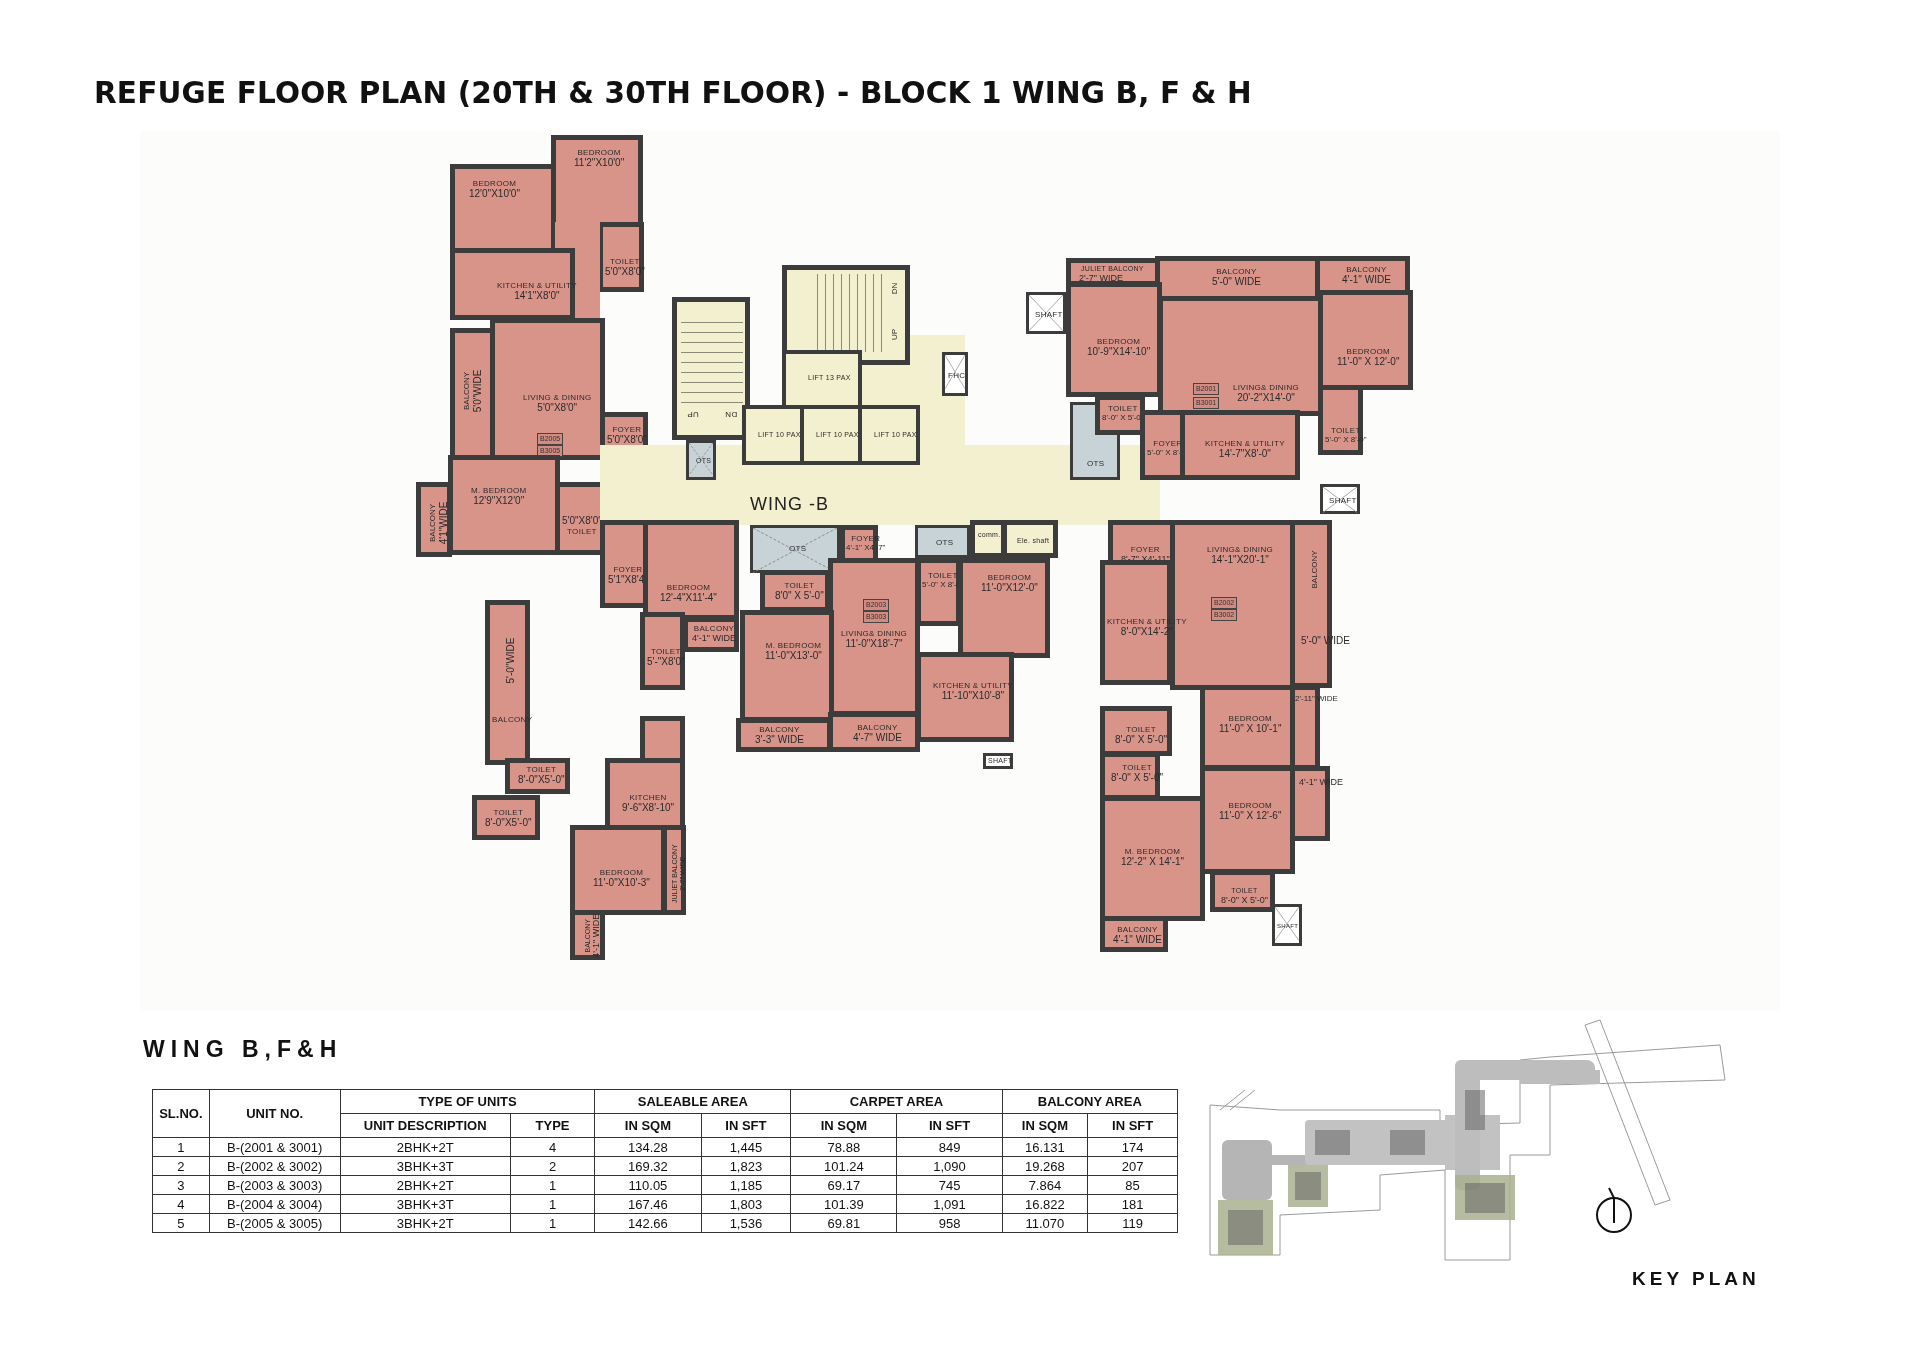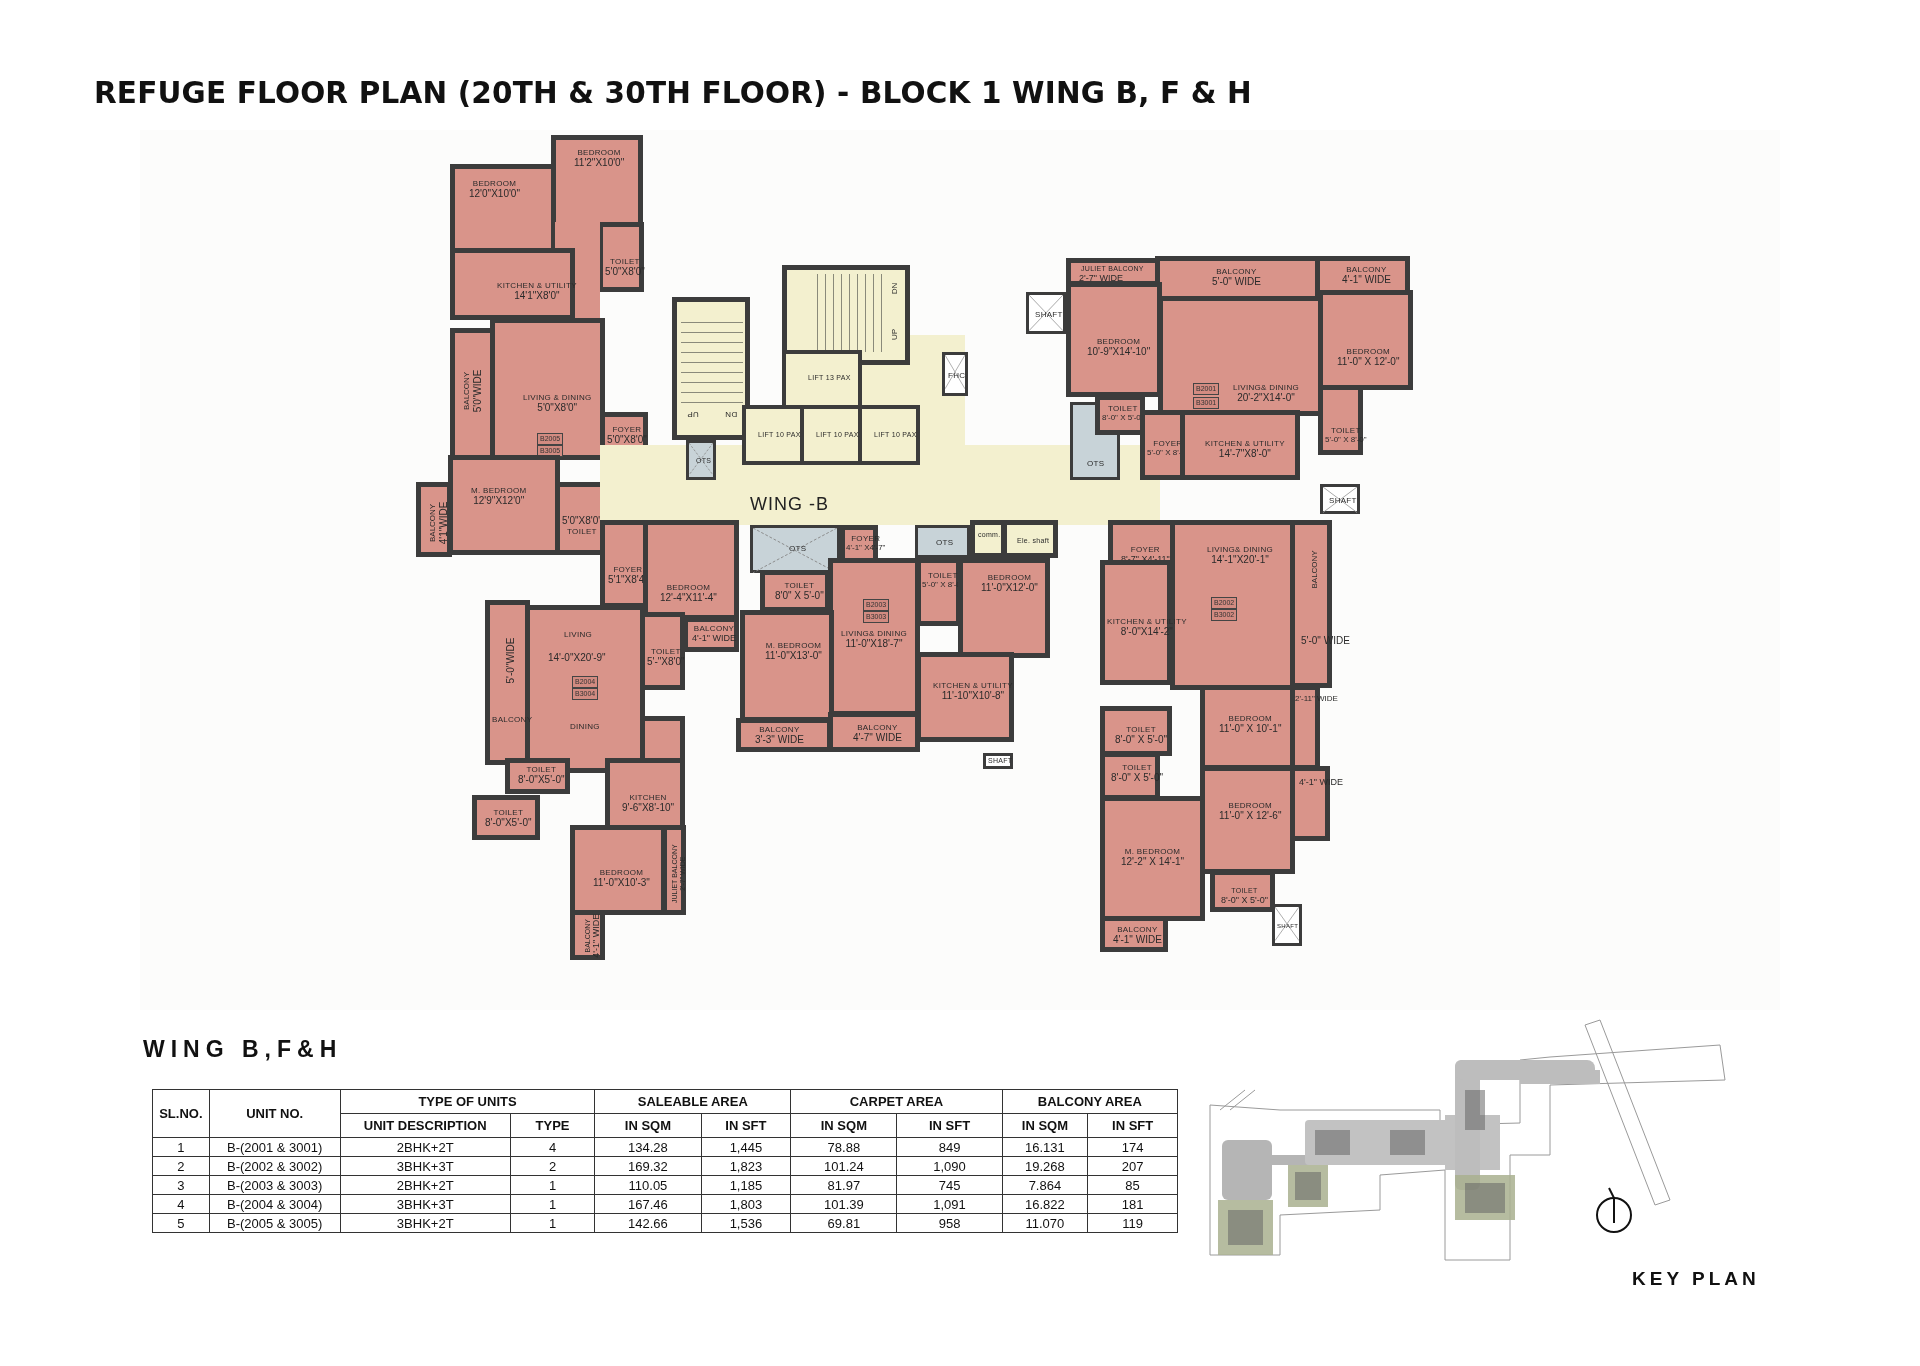--- a/index.html
+++ b/index.html
@@ -310,33 +310,20 @@
   <div class="room" style="left:600px;top:520px;width:50px;height:88px;">
     <div class="lbl" style="left:3px;top:40px;">
         <span class="n">FOYER</span>
         <span class="d">5'1"X8'4"</span>
       </div>
   </div>
   <div class="room" style="left:643px;top:520px;width:96px;height:100px;">
     <div class="lbl" style="left:12px;top:58px;">
         <span class="n">BEDROOM</span>
         <span class="d">12'-4"X11'-4"</span>
-      </div>
-  </div>
-  <div class="room" style="left:523px;top:605px;width:122px;height:168px;">
-    <div class="lbl" style="left:36px;top:20px;">
-        <span class="n">LIVING</span>
-      </div>
-    <div class="lbl" style="left:20px;top:42px;">
-        <span class="d">14'-0"X20'-9"</span>
-      </div>
-    <div class="unit-tag" style="left:44px;top:66px;">B2004</div>
-    <div class="unit-tag" style="left:44px;top:78px;">B3004</div>
-    <div class="lbl" style="left:42px;top:112px;">
-        <span class="n">DINING</span>
       </div>
   </div>
   <div class="room" style="left:485px;top:600px;width:45px;height:165px;">
     <div class="vlbl" style="left:-30px;top:50px;width:100px;">
         <span class="d">5'-0"WIDE</span>
       </div>
     <div class="lbl" style="left:2px;top:110px;">
         <span class="n">BALCONY</span>
       </div>
   </div>
@@ -630,21 +617,21 @@
       <td>19.268</td>
         <td>207</td>
     </tr>
     <tr>
       <td>3</td>
         <td>B-(2003 &amp; 3003)</td>
       <td>2BHK+2T</td>
         <td>1</td>
       <td>110.05</td>
         <td>1,185</td>
-      <td>81.97</td>
+      <td>69.17</td>
         <td>745</td>
       <td>7.864</td>
         <td>85</td>
     </tr>
     <tr>
       <td>4</td>
         <td>B-(2004 &amp; 3004)</td>
       <td>3BHK+3T</td>
         <td>1</td>
       <td>167.46</td>

